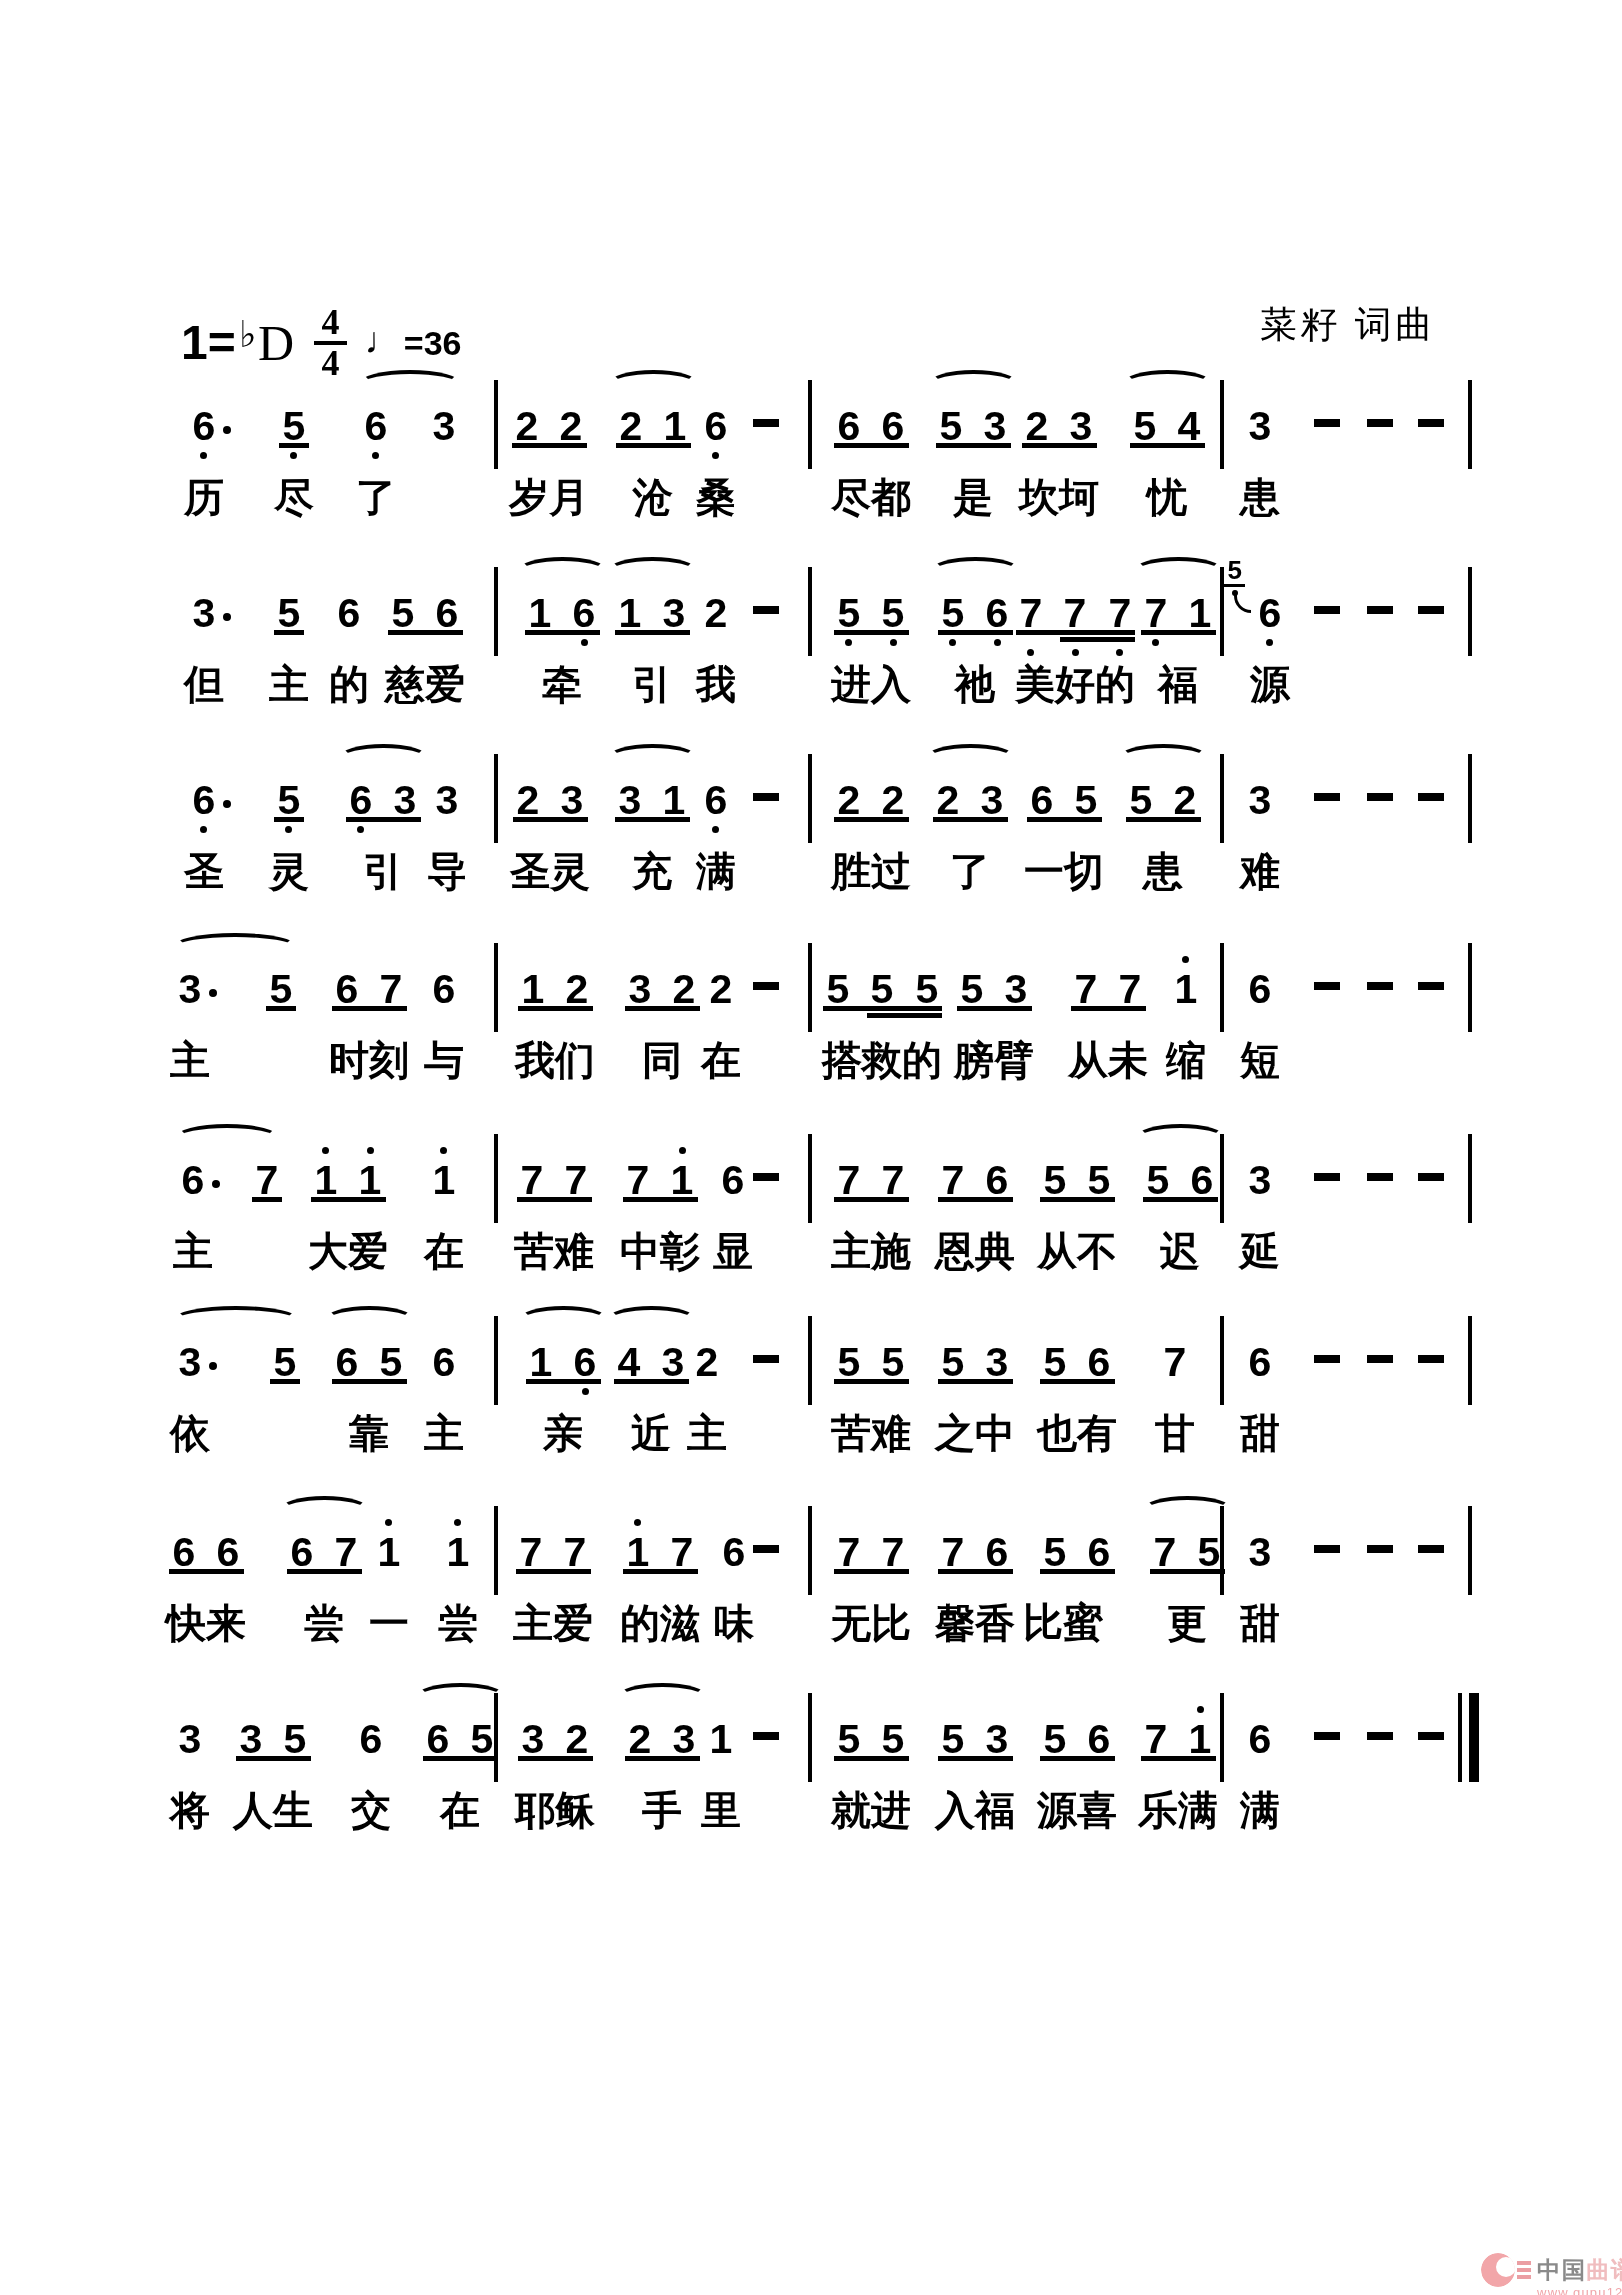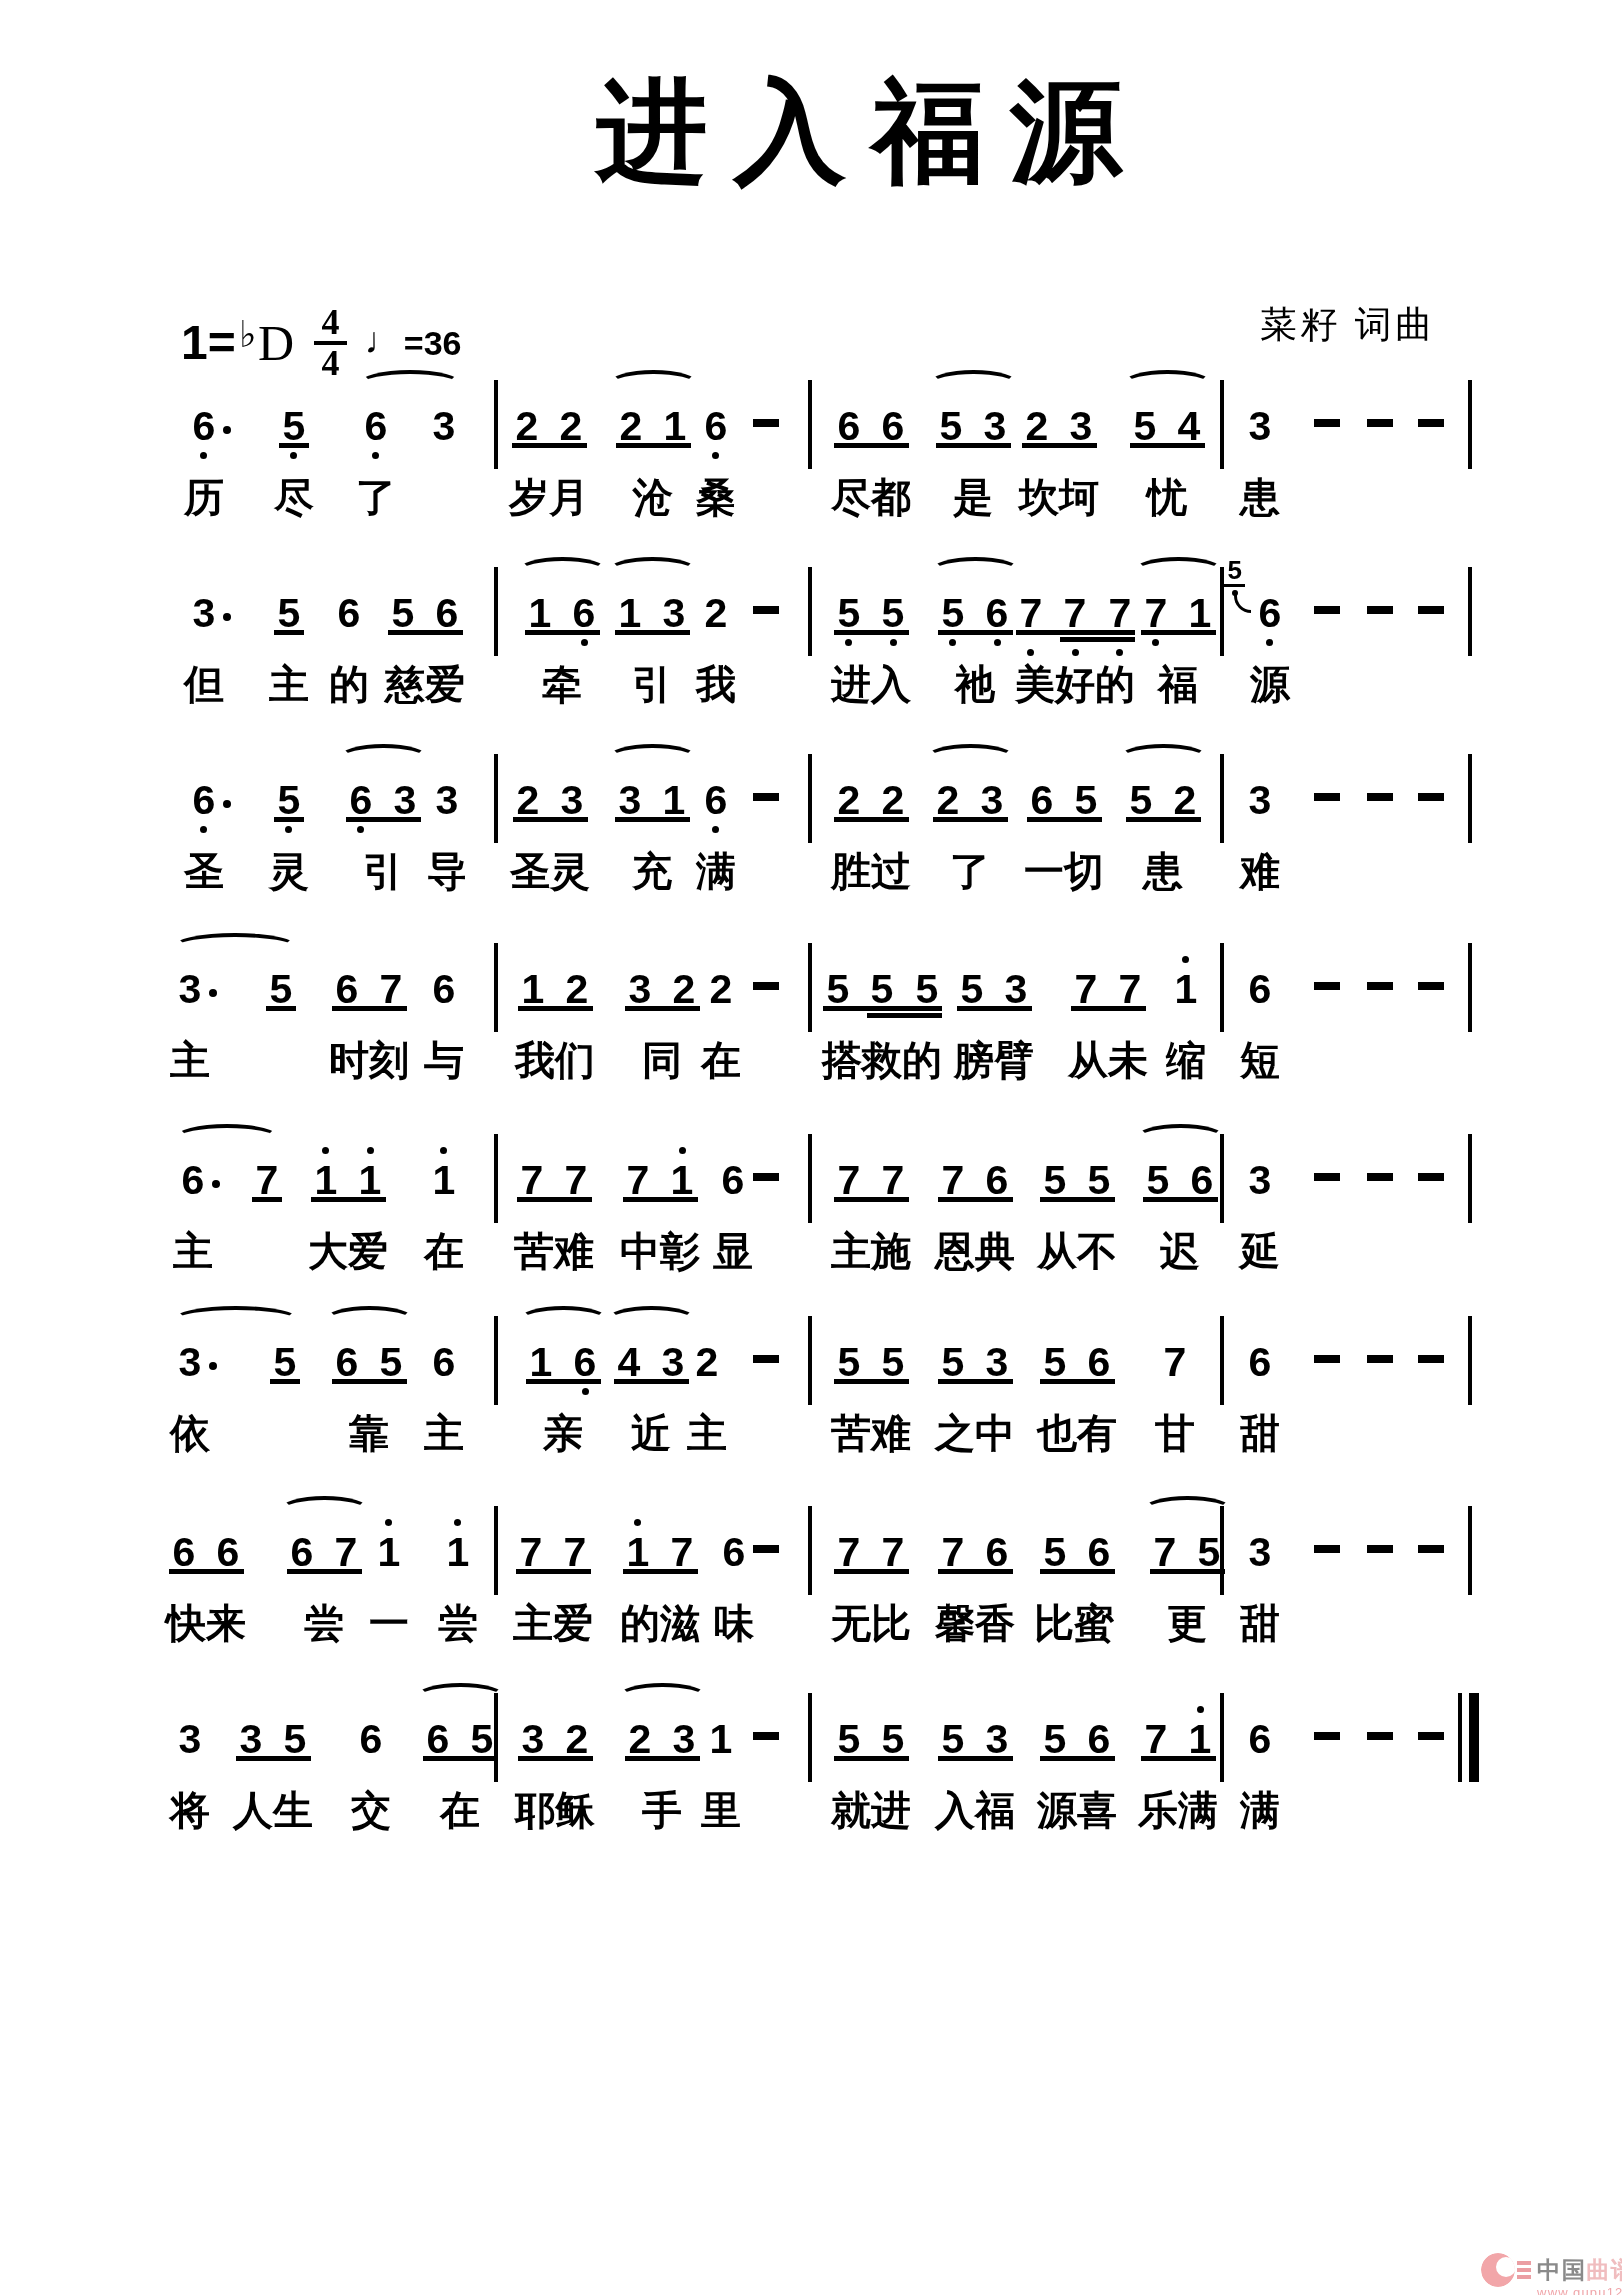--- a/index.html
+++ b/index.html
@@ -52,21 +52,20 @@
   .wm-bars i{display:block;width:14px;height:4.1px;}
   .wm-text{margin:5.8px 0 0 5.8px;}
   .wm-row1{font-size:23.4px;font-weight:700;letter-spacing:1.2px;line-height:1;white-space:nowrap;}
   .wm-row2{font-size:13px;letter-spacing:1.2px;line-height:1;margin-top:3.5px;white-space:nowrap;}
 </style>
 </head>
 <body>
 
 <div class="page">
 
-  <div class="title">进入福源</div>
 
   <div class="keyrow">
     <span class="kprefix">1=</span>
     <span class="kflat">♭</span>
     <span class="kletter">D</span>
     <span class="tsig">
       <span class="num">4</span>
       <span class="frac"></span>
       <span class="num">4</span>
     </span>
@@ -619,21 +618,21 @@
         <div class="cell" style="left: 940px; width: 70px;">
           <div class="dg" style="left: 0px;">7</div>
           <div class="dg" style="left: 44px;">6</div>
           <div class="ul" style="left: -2.3px; width: 75px;"></div>
           <div class="ly" style="left: 35px;">馨香</div>
         </div>
         <div class="cell" style="left: 1042px; width: 70px;">
           <div class="dg" style="left: 0px;">5</div>
           <div class="dg" style="left: 44px;">6</div>
           <div class="ul" style="left: -2.3px; width: 75px;"></div>
-          <div class="ly" style="left: 32px;">比蜜</div>
+          <div class="ly" style="left: 21px; font-family: Liberation Serif, serif;">比蜜</div>
         </div>
         <div class="cell" style="left: 1152px; width: 70px;">
           <div class="dg" style="left: 0px;">7</div>
           <div class="dg" style="left: 44px;">5</div>
           <div class="ul" style="left: -2.3px; width: 75px;"></div>
           <div class="slur" style="left: -9.4px; width: 89px;"></div>
           <div class="ly" style="left: 35px;">更</div>
         </div>
         <div class="bar" style="left: 1220px;"></div>
         <div class="cell" style="left: 1247px; width: 26px;">

